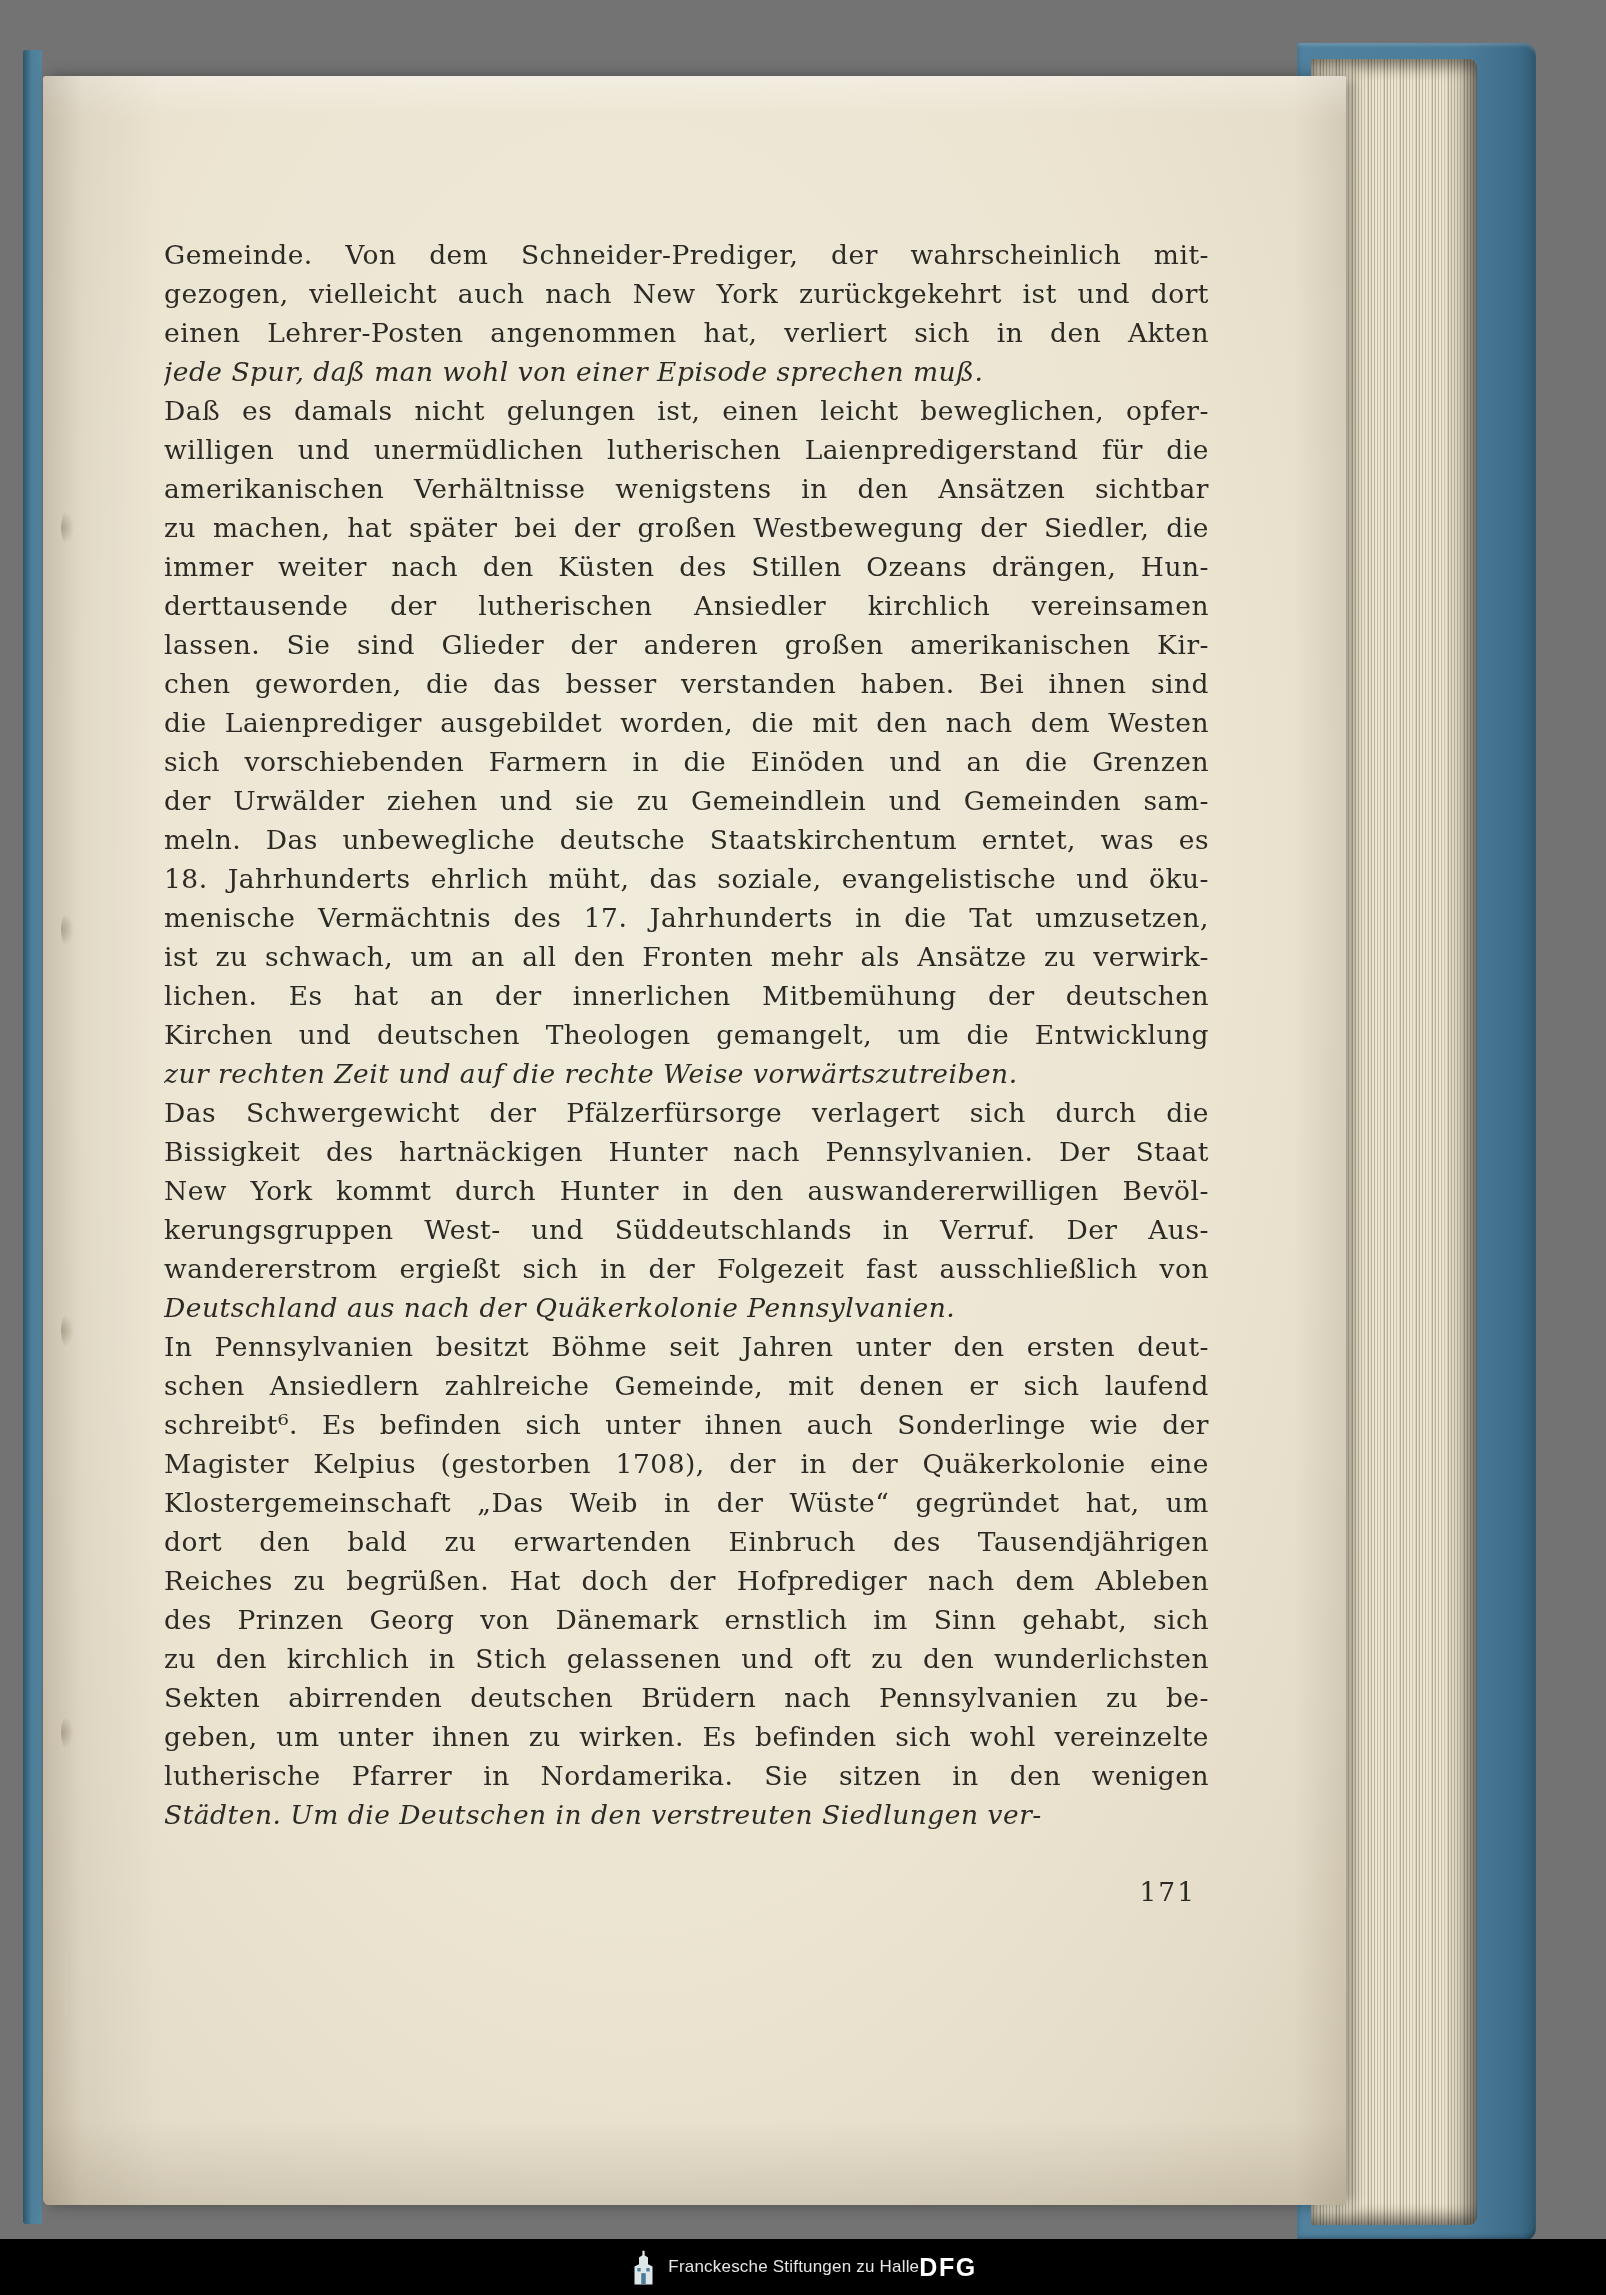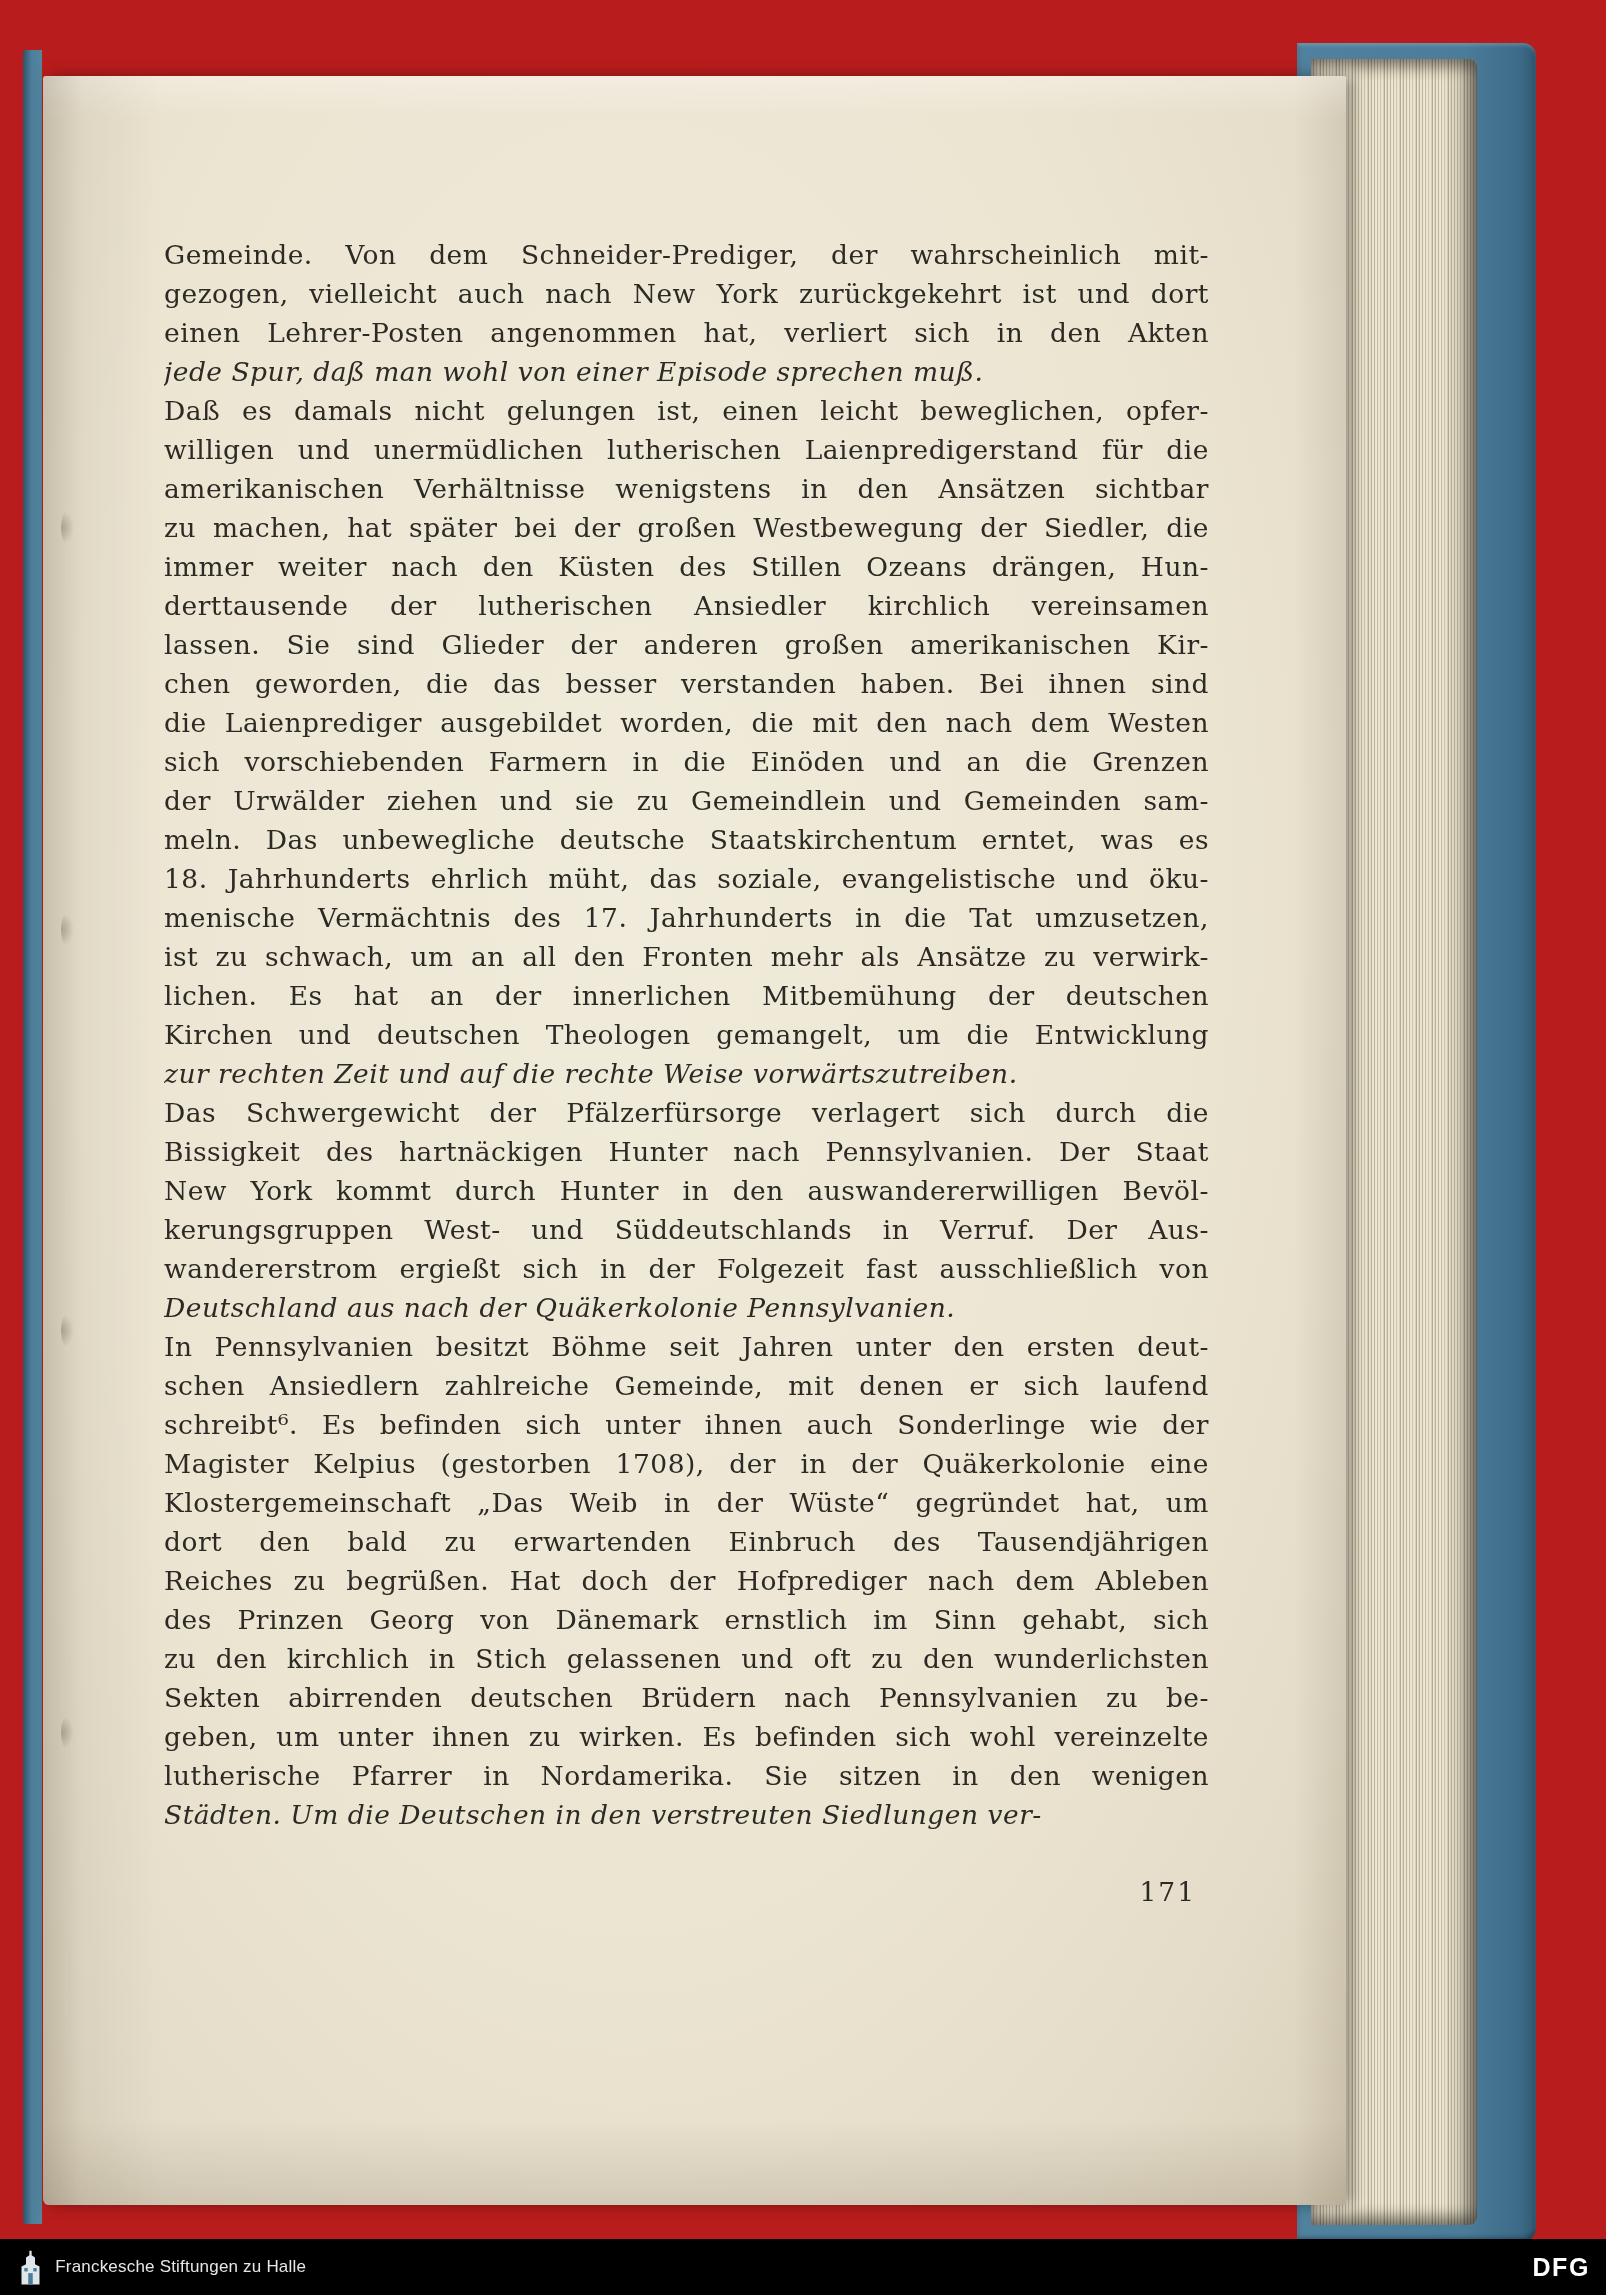--- a/index.html
+++ b/index.html
@@ -4,21 +4,21 @@
 <style>
   html, body {
     margin: 0;
     padding: 0;
     background: #000;
   }
   .scene {
     position: relative;
     width: 1607px;
     height: 2295px;
-    background: #b91c1c;
+    background: #737373;
     overflow: hidden;
     font-family: "DejaVu Serif", "Liberation Serif", serif;
   }
 
   
   .cover-left {
     position: absolute;
     left: 22.5px;
     top: 50px;
     width: 19px;
@@ -126,22 +126,22 @@
   
   .footer {
     position: absolute;
     left: 0;
     bottom: 0;
     width: 100%;
     height: 56px;
     background: #000;
     display: flex;
     align-items: center;
-    justify-content: space-between;
-    padding: 0 17px;
+    justify-content: center;
+    padding: 0 28px;
     box-sizing: border-box;
     font-family: "Liberation Sans", sans-serif;
     color: #fff;
   }
   .footer-left {
     display: flex;
     align-items: center;
     gap: 11.2px;
   }
   .flogo {

